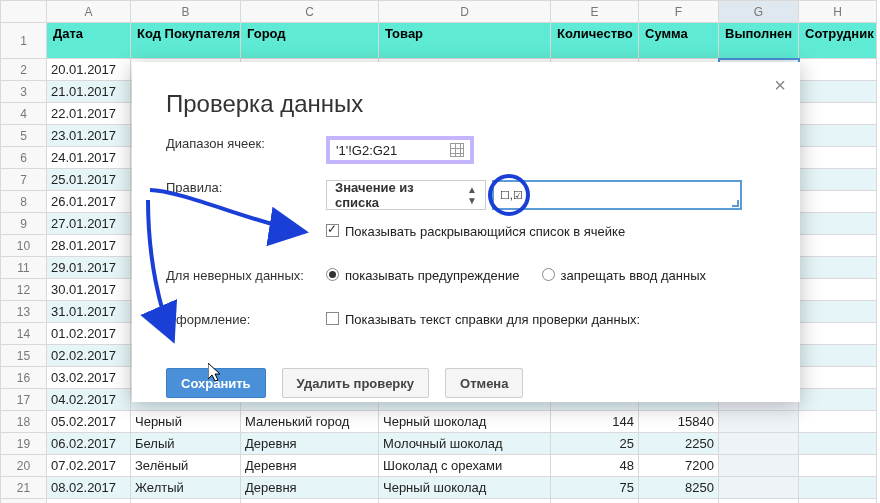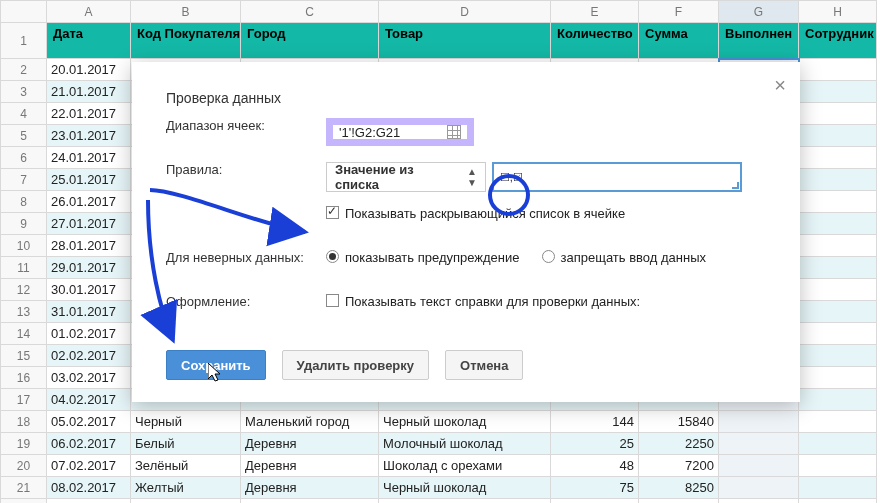--- a/index.html
+++ b/index.html
@@ -30,21 +30,21 @@
     font-size: 12px;
   }
   .sheet .rowhead {
     background: #f8f8f8;
     color: #777;
     text-align: center;
     width: 46px;
     font-size: 12px;
   }
   .sheet .hdr {
-    background: #14b8a6;
+    background: #5eead4;
     color: #000;
     font-weight: bold;
     padding: 4px 6px;
     vertical-align: top;
     line-height: 1.15;
     margin-top: 7px;
   }
   .sheet .hdr-row td.hdr { height: 36px; }
   .sheet .num { text-align: right; padding-left: 32px; }
   .sheet tr.alt td.cell { background: #e6f5f8; }
@@ -58,25 +58,25 @@
     left: 132px; top: 62px;
     width: 668px; height: 340px;
     background: #fff;
     box-shadow: 0 4px 20px rgba(0,0,0,0.25);
     padding: 28px 34px 18px 34px;
   }
   .dialog-close {
     position: absolute; right: 14px; top: 12px;
     color: #888; font-size: 20px; cursor: pointer;
   }
-  .dialog-title { font-size: 14px; color: #333; margin-bottom: 12px; }
+  .dialog-title { font-size: 24px; color: #333; margin-bottom: 18px; }
   .row { display: flex; align-items: flex-start; min-height: 36px; margin-bottom: 8px; }
   .row-label { width: 160px; color: #333; }
   .inputbox {
-    border: 7px solid #c4b5fd; height: 28px; padding: 0 6px;
+    border: 4px solid #c4b5fd; height: 28px; padding: 0 6px;
     display: inline-flex; align-items: center; background:#fff;
   }
   .range-input { width: 148px; position: relative; }
   .range-grid {
     margin-left: auto; width:14px; height:14px;
     background:
       linear-gradient(#999,#999) 0 4px/14px 1px no-repeat,
       linear-gradient(#999,#999) 0 9px/14px 1px no-repeat,
       linear-gradient(#999,#999) 4px 0/1px 14px no-repeat,
       linear-gradient(#999,#999) 9px 0/1px 14px no-repeat;

